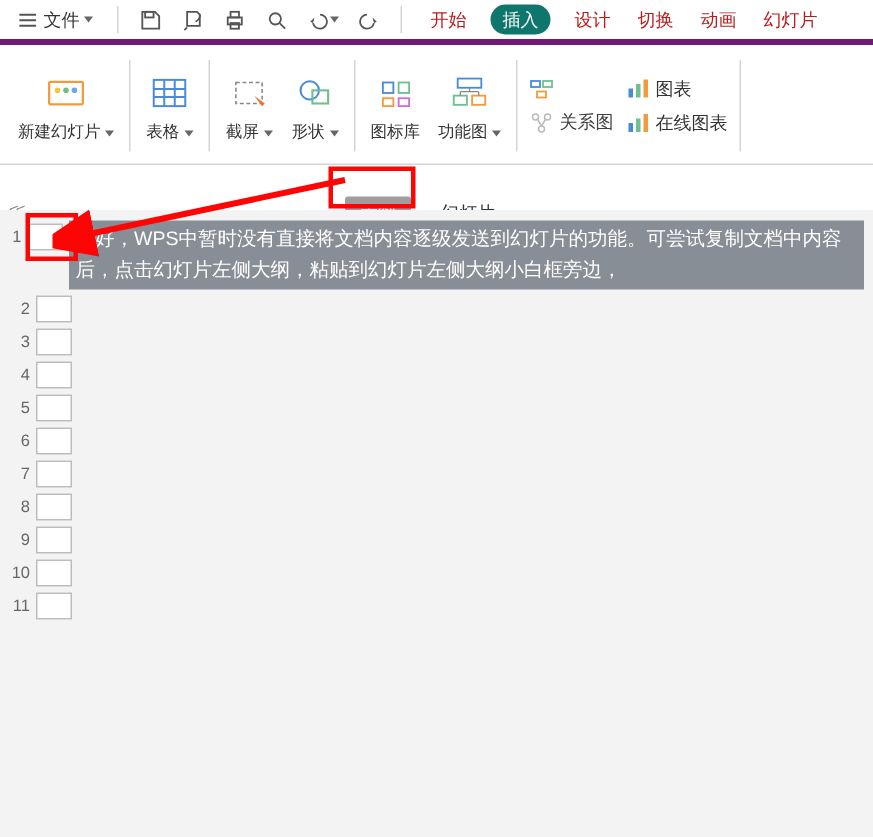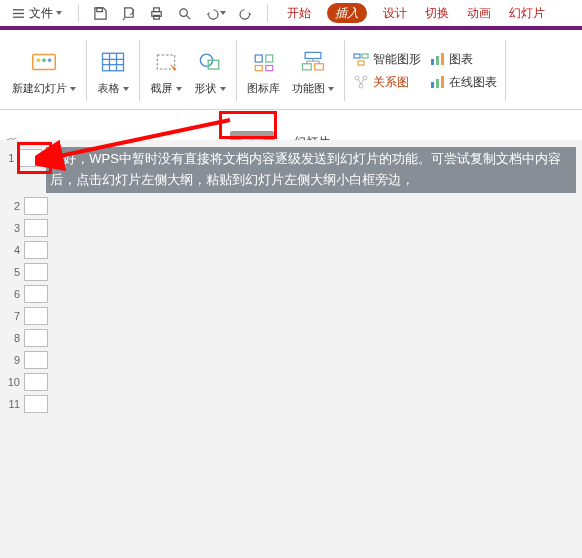--- a/index.html
+++ b/index.html
@@ -57,26 +57,25 @@
   }
   .tab-item {
     height: 30px;
     display: flex;
     align-items: center;
     padding: 0 2px;
     cursor: pointer;
     color: #b91c1c;
   }
   .tab-item.active {
-    background: #c2410c;
+    background: #0f766e;
     color: #fff;
     border-radius: 10px;
     height: 20px;
     padding: 0 8px;
-    font-style: italic;
   }
 
   
   .ribbon {
     height: 80px;
     border-bottom: 1px solid #d5d5d5;
     display: flex;
     align-items: stretch;
     padding: 2px 6px 0 6px;
   }
@@ -123,21 +122,21 @@
     gap: 6px;
     padding: 0 4px;
   }
   .rib-small {
     display: flex;
     align-items: center;
     gap: 4px;
     cursor: pointer;
     color: #333;
   }
-  .rib-small.dim { color: #c2410c; }
+  .rib-small.dim { color: #404040; }
   .rib-small svg { width: 16px; height: 16px; }
 
   
   .sub-tab-bar {
     height: 16px;
     background: #fff;
   }
   .sub-tab-row {
     height: 32px;
     display: flex;
@@ -411,21 +410,20 @@
 
   <div class="rib-sep"></div>
 
   <div class="rib-col">
     <div class="rib-small">
       <svg viewBox="0 0 16 16">
           <rect x="1" y="3" width="6" height="4" fill="none" stroke="#4a8bd8" stroke-width="1.2"></rect>
           <rect x="9" y="3" width="6" height="4" fill="none" stroke="#6fbf8f" stroke-width="1.2"></rect>
           <rect x="5" y="10" width="6" height="4" fill="none" stroke="#f39a3e" stroke-width="1.2"></rect>
         </svg>
-      <span>智能图形</span>
     </div>
     <div class="rib-small dim">
       <svg viewBox="0 0 16 16">
           <circle cx="4" cy="4" r="2" fill="none" stroke="#bbb"></circle>
           <circle cx="12" cy="4" r="2" fill="none" stroke="#bbb"></circle>
           <circle cx="8" cy="12" r="2" fill="none" stroke="#bbb"></circle>
           <line x1="5" y1="5" x2="8" y2="10" stroke="#bbb"></line>
           <line x1="11" y1="5" x2="8" y2="10" stroke="#bbb"></line>
         </svg>
       <span>关系图</span>

